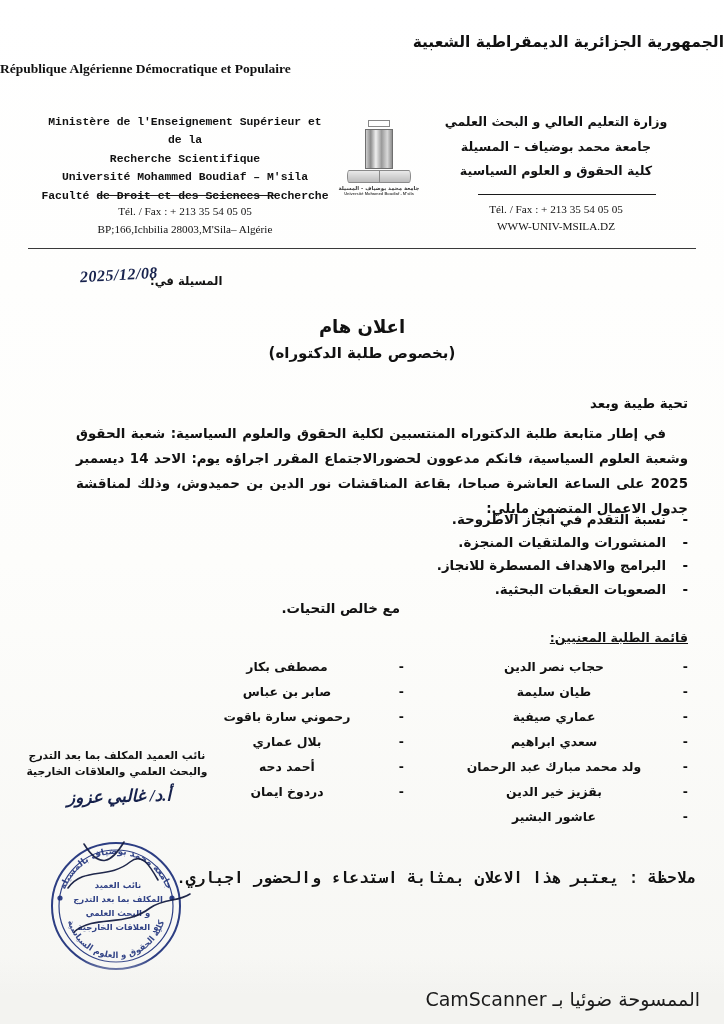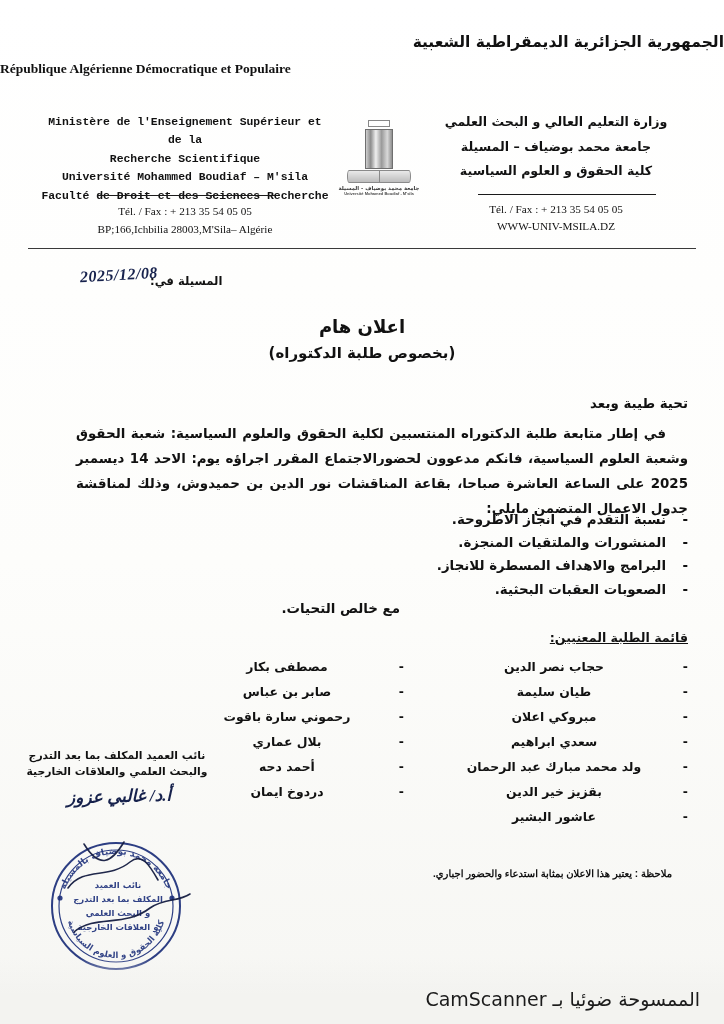--- a/index.html
+++ b/index.html
@@ -176,22 +176,22 @@
     direction:rtl;text-align:center;
     font-family:"Liberation Serif",serif;font-style:italic;font-weight:700;
     font-size:17px;color:#16214c;letter-spacing:2px;
     transform:rotate(-1.5deg);
   }
   .stamp{
     position:absolute;left:38px;top:836px;width:160px;height:140px;
   }
   .stamp svg{display:block;}
   .note{
-    position:absolute;right:52px;top:868px;direction:rtl;
-    font-family:Liberation Sans, sans-serif;font-size:10px;font-weight:700;
+    position:absolute;right:28px;top:868px;direction:rtl;
+    font-family:Liberation Mono, monospace;font-size:16px;font-weight:700;
   }
   .watermark{
     position:absolute;right:24px;bottom:14px;
     font-family:"DejaVu Sans",sans-serif;
     font-size:19px;color:#1b1b1b;direction:rtl;
   }
   .wm-band{
     position:absolute;left:0;right:0;bottom:0;height:66px;
     background:linear-gradient(180deg,rgba(246,246,243,0) 0%, #f3f3f0 55%);
   }
@@ -273,21 +273,21 @@
     <li>
         <span class="dash">-</span>
         <span class="txt">حجاب نصر الدين</span>
       </li>
     <li>
         <span class="dash">-</span>
         <span class="txt">طيان سليمة</span>
       </li>
     <li>
         <span class="dash">-</span>
-        <span class="txt">مبروكي اعلان</span>
+        <span class="txt">عماري صيفية</span>
       </li>
     <li>
         <span class="dash">-</span>
         <span class="txt">سعدي ابراهيم</span>
       </li>
     <li>
         <span class="dash">-</span>
         <span class="txt">ولد محمد مبارك عبد الرحمان</span>
       </li>
     <li>

